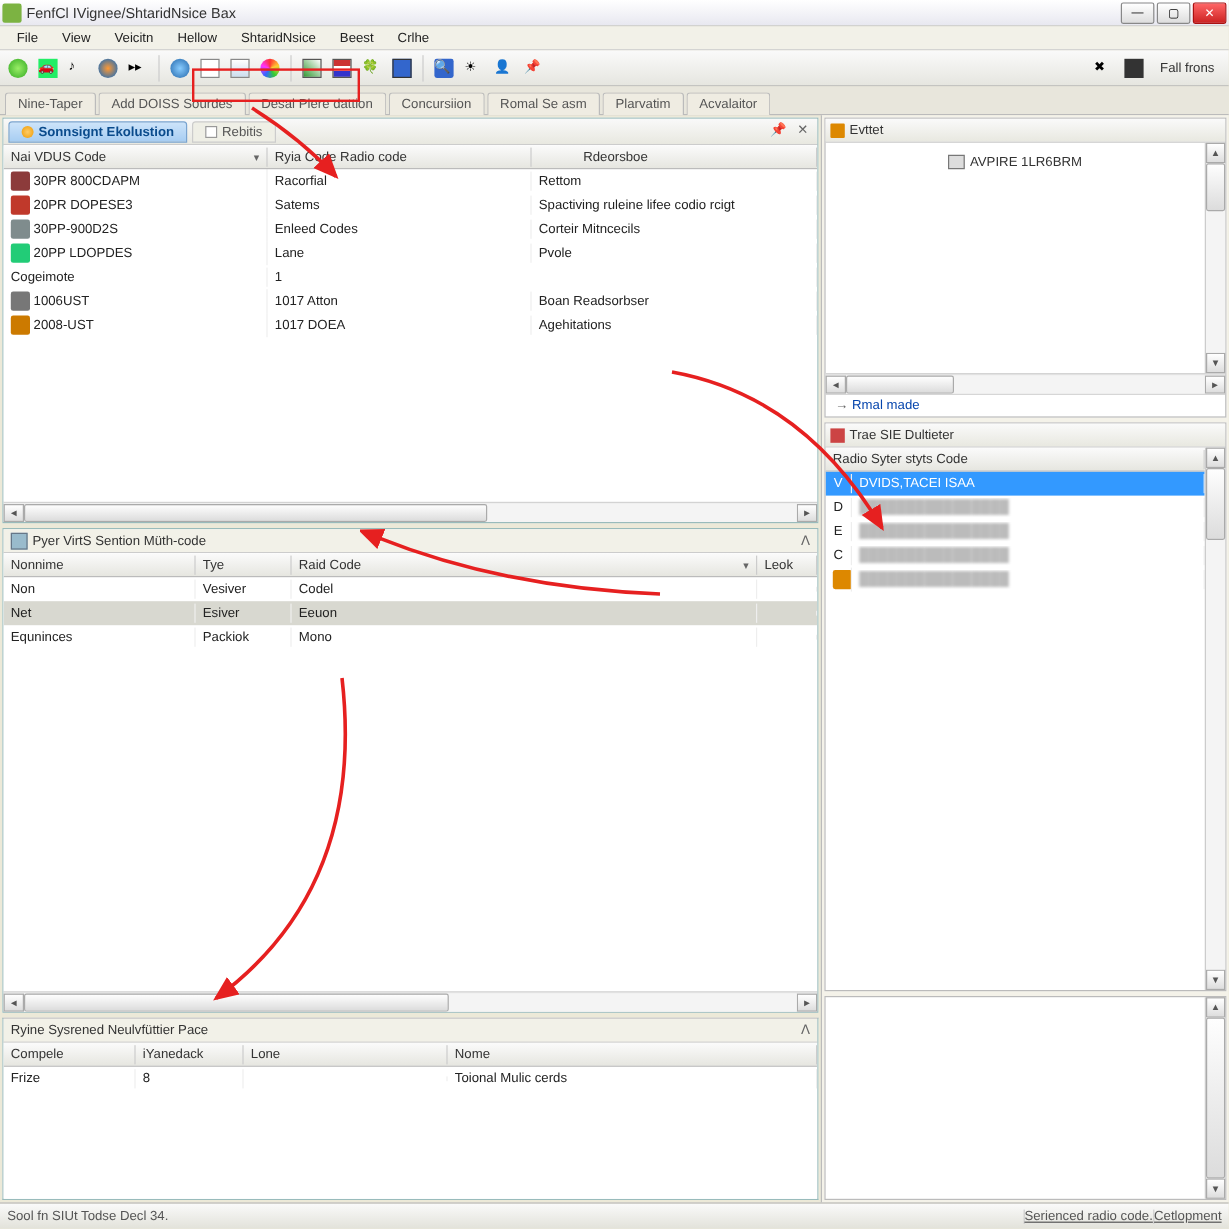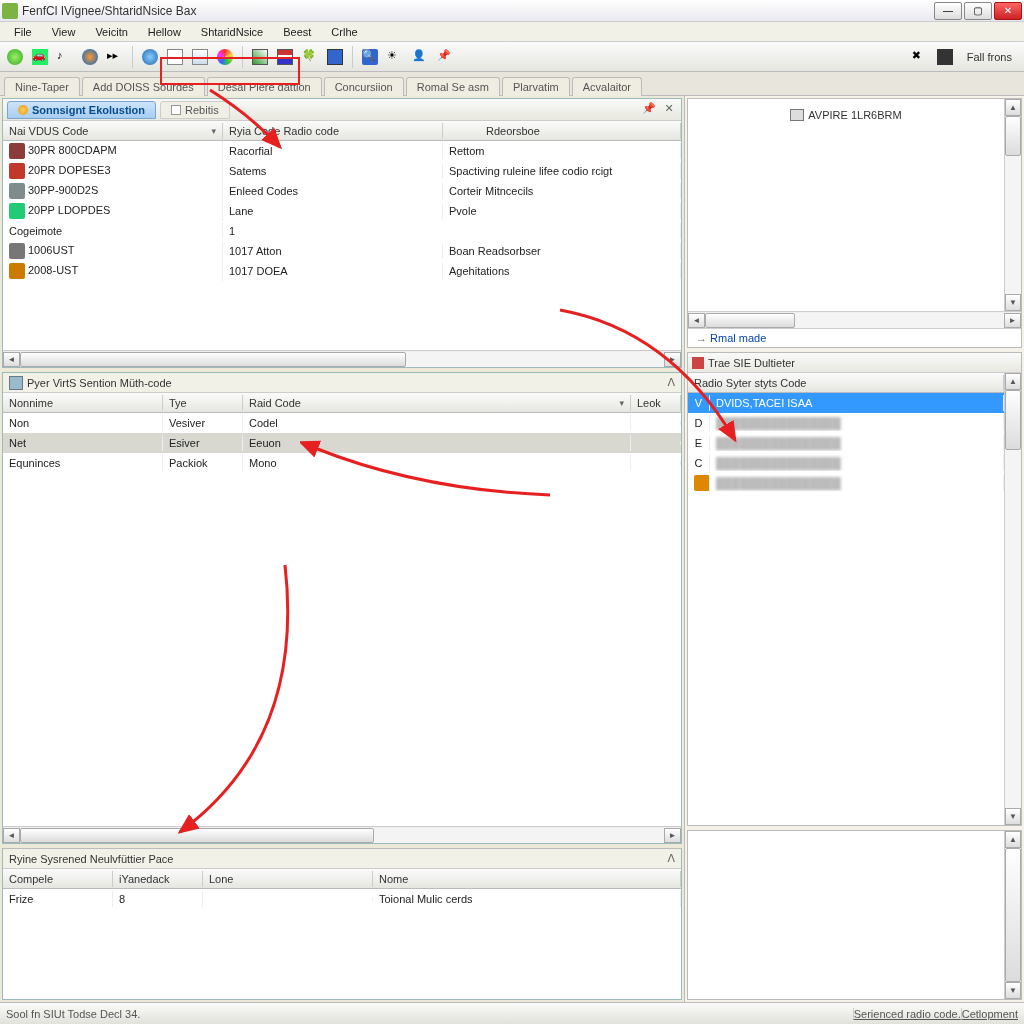--- a/index.html
+++ b/index.html
@@ -193,21 +193,21 @@
   <div class="tab">Desal Plere dattion</div>
   <div class="tab">Concursiion</div>
   <div class="tab">Romal Se asm</div>
   <div class="tab">Plarvatim</div>
   <div class="tab">Acvalaitor</div>
 </div>
 
 <div class="main">
   <div class="left">
 
-    <div class="panel" style="height:270px;">
+    <div class="panel" style="height:338px;">
       <div class="panel-head">
         <div class="phtab">
           <span class="dot" style="width:10px;height:10px;background:radial-gradient(#fc6,#e90);"></span>
           <span>Sonnsignt Ekolustion</span>
         </div>
         <div class="phtab inactive">
           <span style="width:10px;height:10px;border:1px solid #999;background:#fff;"></span>
           <span>Rebitis</span>
         </div>
         <div class="spacer"></div>
@@ -353,20 +353,24 @@
               <div class="gc" style="flex:1;">Toional Mulic cerds</div>
             </div>
           </div>
       </div>
     </div>
 
   </div>
 
   <div class="right">
     <div class="rpanel" style="height:250px;">
+      <div class="rhead">
+        <span style="width:12px;height:12px;background:#d80;border-radius:1px;"></span>
+        <span>Evttet</span>
+      </div>
       <div style="flex:1;display:flex;">
         <div class="rbody" style="flex:1;padding:6px;text-align:center;">
           <div style="display:inline-flex;align-items:center;gap:4px;margin-top:4px;">
             <span style="width:14px;height:12px;border:1px solid #777;background:#ddd;"></span>
             <span style="color:#333;">AVPIRE 1LR6BRM</span>
           </div>
         </div>
         <div class="vscroll">
           <div class="arr">▲</div>
           <div class="track">

